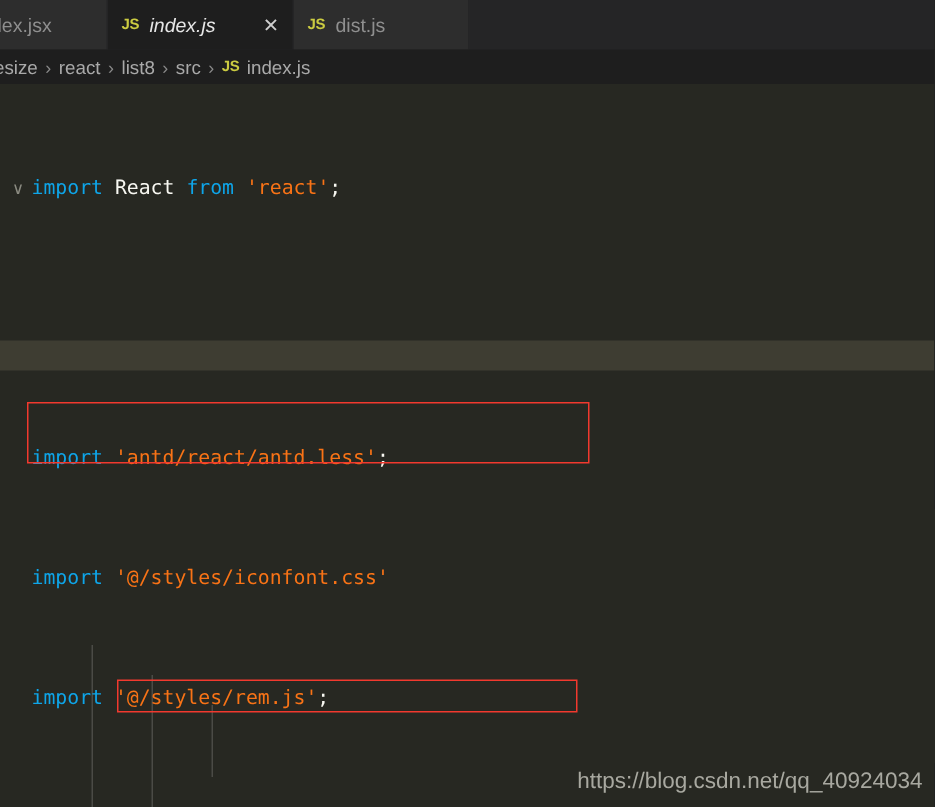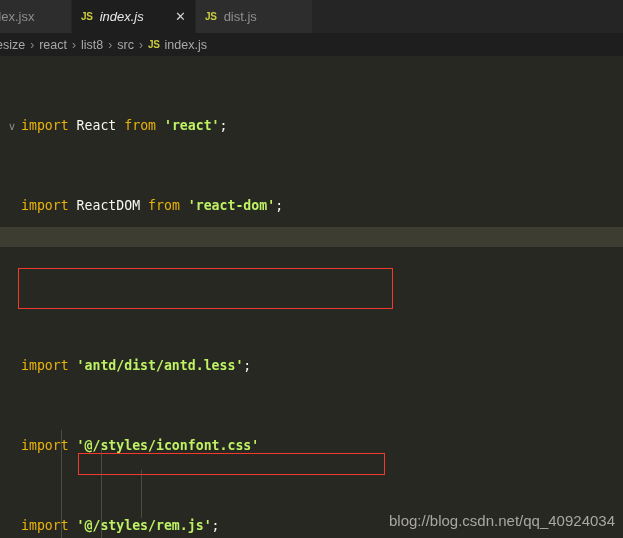--- a/index.html
+++ b/index.html
@@ -162,23 +162,23 @@
     width: 14px;
     height: 20px;
     color: #8a8a80;
     font-family: "Liberation Sans", sans-serif;
     font-size: 11px;
     line-height: 20px;
     text-align: center;
   }
 
   
-  .kw   { color: #eab308; }      
+  .kw   { color: #0ea5e9; }      
   .id   { color: #f8f8f2; }      
-  .str  { color: #bef264; font-weight: bold; }
+  .str  { color: #f97316; }
   .punc { color: #f8f8f2; }
 
   
   .redbox {
     position: absolute;
     border: 1.5px solid #f2392e;
     box-sizing: border-box;
     pointer-events: none;
   }
   #redbox-import {
@@ -248,25 +248,24 @@
     <div class="line-highlight"></div>
 
     <div class="indent-guide" style="left:61px; top:374px; height:128px;"></div>
     <div class="indent-guide" style="left:101px; top:394px; height:88px;"></div>
     <div class="indent-guide" style="left:141px; top:414px; height:48px;"></div>
 
     <div class="code">
 
       <div class="ln"><span class="fold">∨</span><span class="kw">import</span> <span class="id">React</span> <span class="kw">from</span> <span class="str">'react'</span><span class="punc">;</span></div>
 
-      <div class="ln"><span class="kw">import</span> <span class="id">ReactDOM</span> <span class="kw">from</span> <span class="str">'react-dom'</span><span class="punc">;</span></div>
 
       <div class="ln"></div>
 
-      <div class="ln"><span class="kw">import</span> <span class="str">'antd/dist/antd.less'</span><span class="punc">;</span></div>
+      <div class="ln"><span class="kw">import</span> <span class="str">'antd/react/antd.less'</span><span class="punc">;</span></div>
 
       <div class="ln"><span class="kw">import</span> <span class="str">'@/styles/iconfont.css'</span></div>
 
       <div class="ln"><span class="kw">import</span> <span class="str">'@/styles/rem.js'</span><span class="punc">;</span></div>
 
       
 
       
 
       
@@ -301,16 +300,16 @@
 
       
 
       
 
     </div>
 
     <div class="redbox" id="redbox-import"></div>
     <div class="redbox" id="redbox-provider"></div>
 
-    <div class="watermark">blog://blog.csdn.net/qq_40924034</div>
+    <div class="watermark">https://blog.csdn.net/qq_40924034</div>
   </div>
 
 </div>
 
 </body></html>

